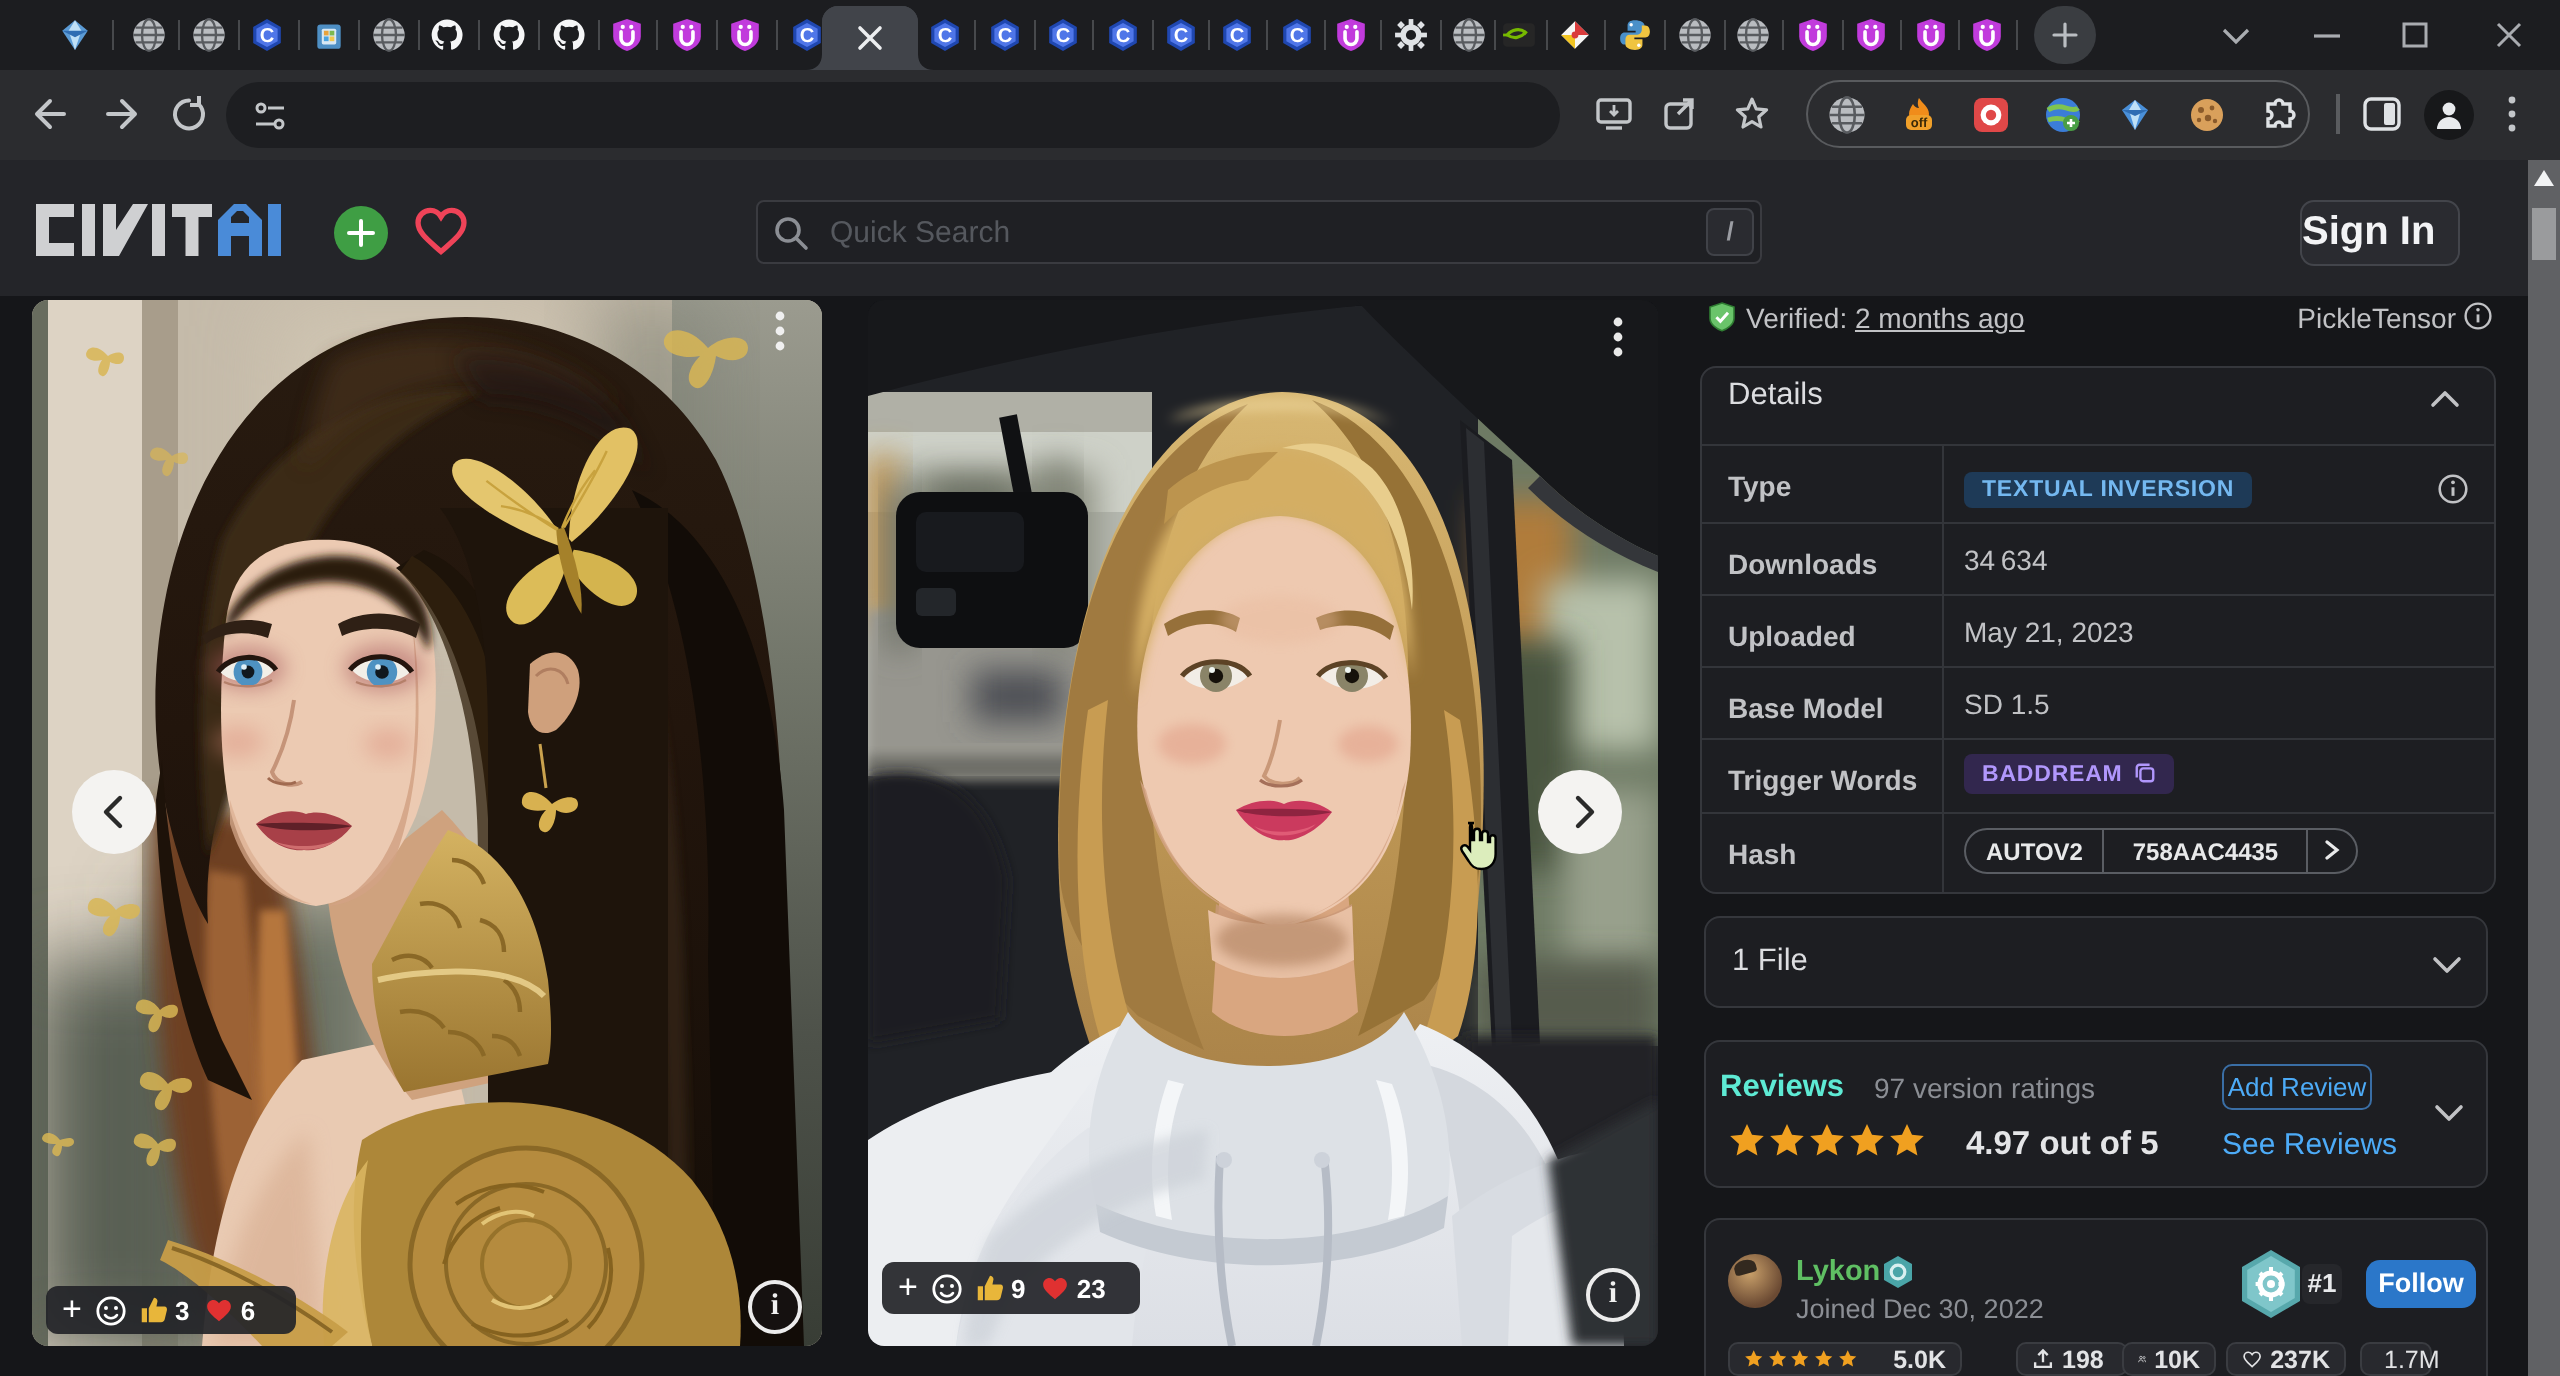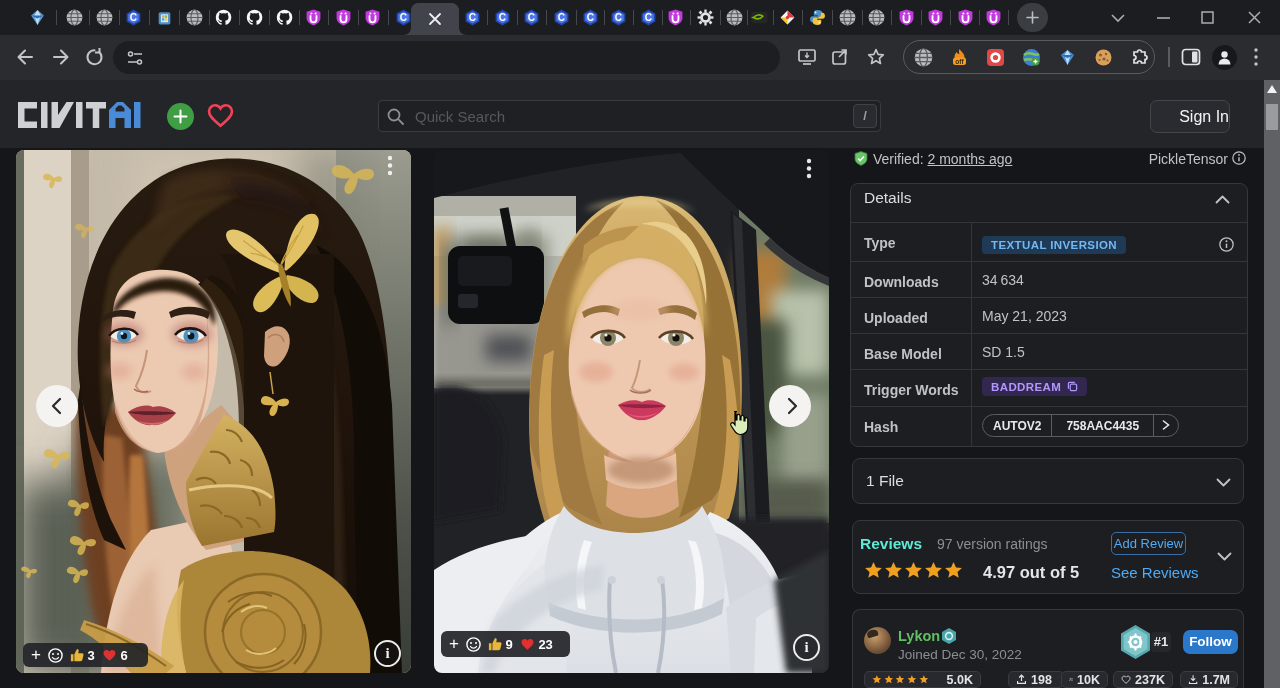--- a/index.html
+++ b/index.html
@@ -342,21 +342,21 @@
       <svg class="abs" style="left:206px;top:22px" width="29" height="27" viewBox="0 0 24 22">
         <path d="M12 19.5C7 15 2.5 11.8 2.5 7.6 2.5 4.5 5 2.5 7.6 2.5c1.8 0 3.4 1 4.4 2.6 1-1.6 2.6-2.6 4.4-2.6 2.6 0 5.1 2 5.1 5.1 0 4.2-4.5 7.4-9.5 11.9z" fill="none" stroke="#ef4358" stroke-width="2.2"></path>
       </svg>
       <div class="abs" style="left:378px;top:20px;width:503px;height:32px;background:#1f2024;border:1px solid #3a3b40;border-radius:4px"></div>
       <svg class="abs" style="left:386px;top:27px" width="19" height="19" viewBox="0 0 19 19">
         <circle cx="8" cy="8" r="5.5" fill="none" stroke="#8b8e94" stroke-width="1.8"></circle>
         <path d="M12.2 12.2 17 17" stroke="#8b8e94" stroke-width="1.8" stroke-linecap="round"></path>
       </svg>
       <div class="abs" style="left:415px;top:28px;font-size:15px;color:#55585e">Quick Search</div>
       <div class="abs" style="left:853px;top:24px;width:24px;height:24px;background:#2a2b30;border:1px solid #404248;border-radius:4px;color:#9b9da3;font-size:13px;font-weight:700;text-align:center;line-height:22px">/</div>
-      <div class="abs" style="left:1150px;top:20px;width:80px;height:33px;background:#2a2b30;border:1px solid #43454b;border-radius:7px;color:#f2f3f5;font-size:16px;font-weight:400;text-align:right;line-height:31px">Sign In</div>
+      <div class="abs" style="left:1150px;top:20px;width:80px;height:33px;background:#2a2b30;border:1px solid #43454b;border-radius:7px;color:#f2f3f5;font-size:20px;font-weight:700;text-align:left;line-height:31px">Sign In</div>
     </div>
     <div class="abs" style="left:1264px;top:0;width:16px;height:608px;background:#606164"></div>
     <svg class="abs" style="left:1267px;top:5px" width="10" height="8" viewBox="0 0 10 8">
       <path d="M5 0 10 8H0z" fill="#f2f3f4"></path>
     </svg>
     <div class="abs" style="left:1266px;top:24px;width:12px;height:26px;background:#9a9b9d"></div>
     <div class="abs" style="left:16px;top:70px;width:395px;height:523px;border-radius:8px;overflow:hidden"><svg width="395" height="523" viewBox="0 0 395 523">
 <defs>
 <filter id="b20" x="-40%" y="-40%" width="180%" height="180%">
             <feGaussianBlur stdDeviation="20"></feGaussianBlur>
@@ -801,16 +801,16 @@
       </svg>198</div>
     <div style="position:absolute;height:17px;background:#28292e;border:1px solid #3a3c41;border-radius:5px;color:#e2e3e5;font-size:12.5px;font-weight:700;display:flex;align-items:center;top:591px;left:1061px;width:47px;padding:0 7px;gap:4px"><svg width="12" height="11" viewBox="0 0 14 13">
         <circle cx="5" cy="4" r="2.2" fill="none" stroke="#e2e3e5" stroke-width="1.3"></circle>
         <path d="M1 12a4 4 0 0 1 8 0" fill="none" stroke="#e2e3e5" stroke-width="1.3"></path>
         <circle cx="10.5" cy="4" r="1.8" fill="none" stroke="#e2e3e5" stroke-width="1.2"></circle>
         <path d="M10 8a3.4 3.4 0 0 1 3 4" fill="none" stroke="#e2e3e5" stroke-width="1.2"></path>
       </svg>10K</div>
     <div style="position:absolute;height:17px;background:#28292e;border:1px solid #3a3c41;border-radius:5px;color:#e2e3e5;font-size:12.5px;font-weight:700;display:flex;align-items:center;top:591px;left:1113px;width:60px;padding:0 7px;gap:4px"><svg width="12" height="11" viewBox="0 0 24 22">
         <path d="M12 20C7 15.5 2.5 12.3 2.5 8.1 2.5 5 5 3 7.6 3c1.8 0 3.4 1 4.4 2.6C13 4 14.6 3 16.4 3c2.6 0 5.1 2 5.1 5.1 0 4.2-4.5 7.4-9.5 11.9z" fill="none" stroke="#e2e3e5" stroke-width="2"></path>
       </svg>237K</div>
-    <div style="position:absolute;height:17px;background:#28292e;border:1px solid #3a3c41;border-radius:5px;color:#e2e3e5;font-size:12.5px;font-weight:700;display:flex;align-items:center;top:591px;left:1180px;width:58px;padding:0 7px;gap:4px"><svg width="11" height="11" viewBox="0 0 14 14">
+    <div style="position:absolute;height:17px;background:#28292e;border:1px solid #3a3c41;border-radius:5px;color:#e2e3e5;font-size:12.5px;font-weight:400;display:flex;align-items:center;top:591px;left:1180px;width:36px;padding:0 7px;gap:4px"><svg width="11" height="11" viewBox="0 0 14 14">
         <path d="M7 1v7M4 5.5 7 8.5l3-3" stroke="#e2e3e5" stroke-width="1.5" fill="none"></path>
         <path d="M2 10v2.5h10V10" stroke="#e2e3e5" stroke-width="1.5" fill="none"></path>
       </svg>1.7M</div>
   </div>
 </body></html>

